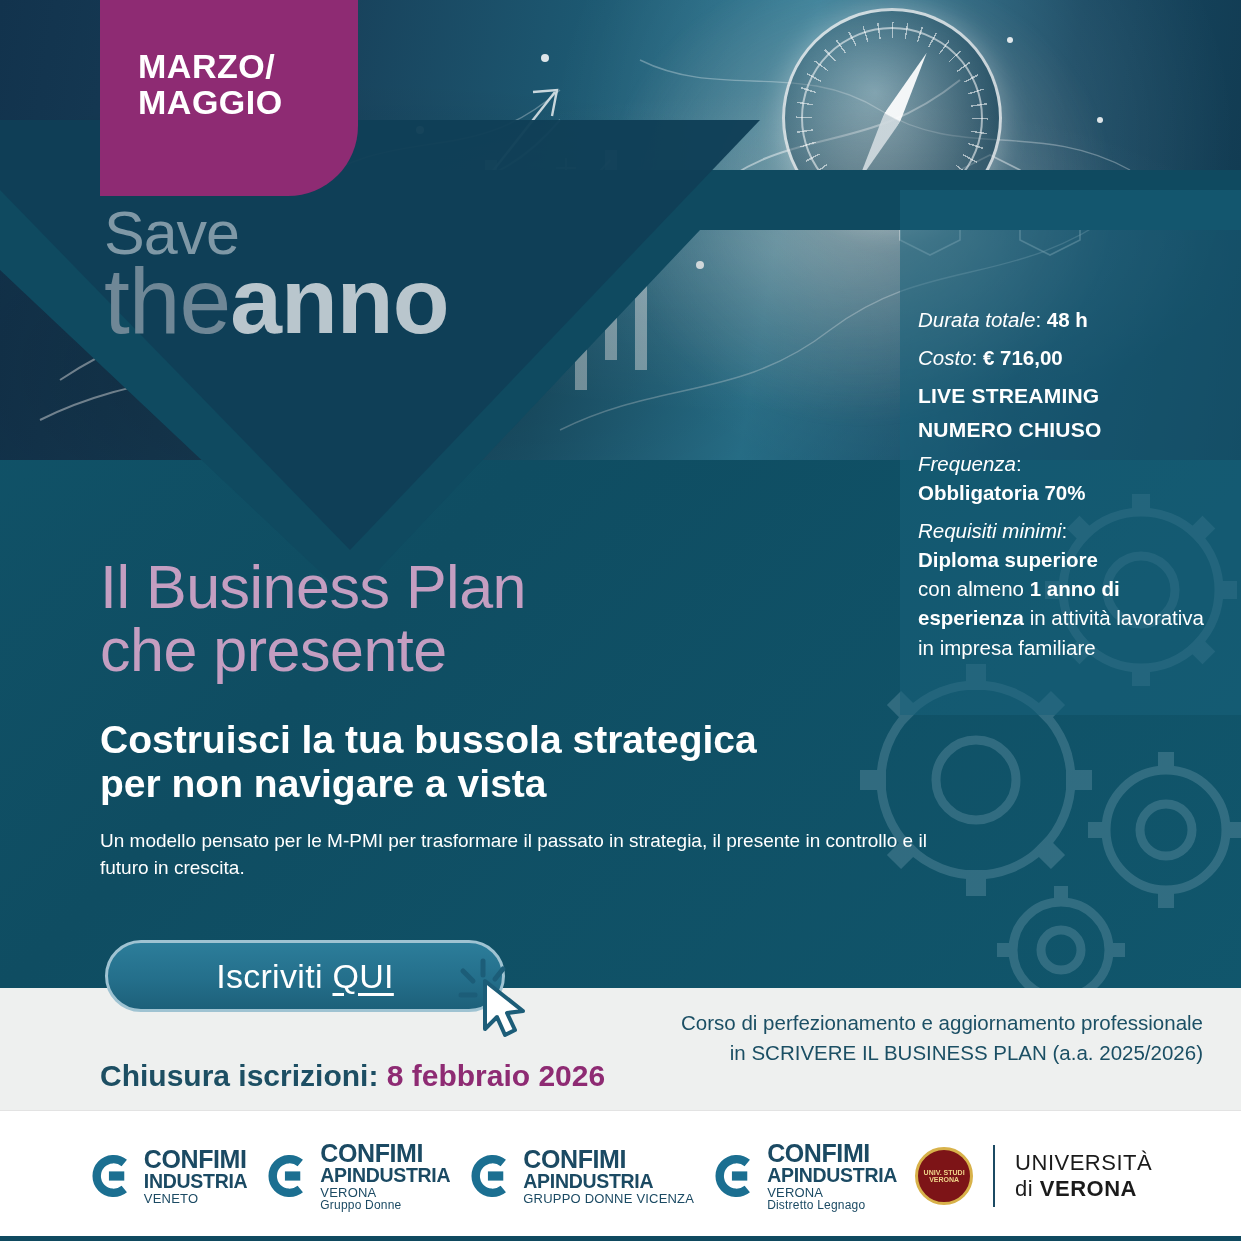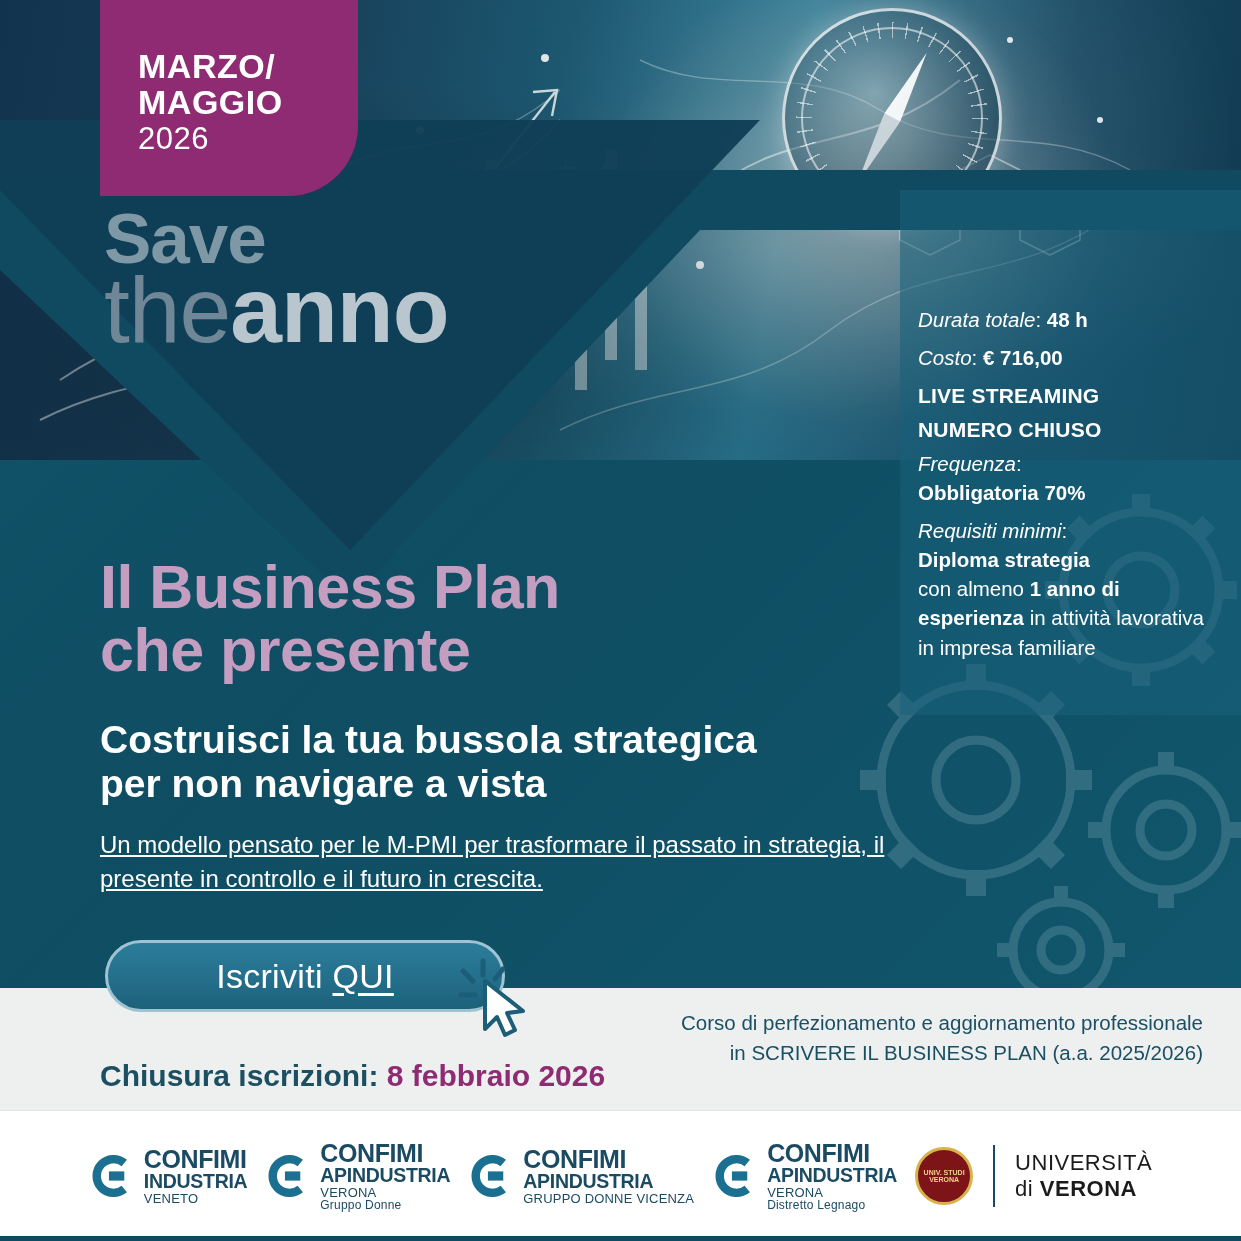--- a/index.html
+++ b/index.html
@@ -96,21 +96,21 @@
     padding: 48px 0 0 38px;
   }
   .date-tab .l1, .date-tab .l2 {
     font-size: 34px; font-weight: bold; line-height: 1.06; letter-spacing: .5px;
   }
   .date-tab .l3 { font-size: 31px; line-height: 1.25; letter-spacing: .5px; }
 
   
   .std { position: absolute; left: 104px; top: 205px; width: 700px; }
   .std .save {
-    font-size: 71px; font-weight: bold; color: #7f98a6; letter-spacing: -1px; line-height: .95;
+    font-size: 61px; font-weight: normal; color: #7f98a6; letter-spacing: -1px; line-height: .95;
   }
   .std .second { line-height: .95; margin-top: -6px; }
   .std .the { font-size: 93px; color: #6f8796; font-weight: normal; letter-spacing: -1px; }
   .std .date { font-size: 93px; color: #b9c6cd; font-weight: bold; letter-spacing: -1px; }
 
   
   .info-panel {
     position: absolute; left: 900px; top: 190px; width: 341px; height: 525px;
     background: rgba(23,97,122,0.55);
     padding: 115px 22px 0 18px;
@@ -121,30 +121,30 @@
   .info-panel .em { font-style: italic; }
   .info-panel b { font-weight: bold; }
   .info-panel .blk { font-weight: bold; font-size: 21px; letter-spacing: .2px; margin-bottom: 4px;}
 
   
   .gears { position: absolute; right: 0; top: 480px; width: 480px; height: 560px; opacity: .30; }
 
   
   .title {
     position: absolute; left: 100px; top: 556px; width: 790px;
-    color: #c49ec1; font-weight: bold; font-size: 61px; line-height: 1.04;
+    color: #c49ec1; font-weight: normal; font-size: 61px; line-height: 1.04;
     letter-spacing: -.5px;
   }
   .subtitle {
     position: absolute; left: 100px; top: 718px; width: 830px;
     color: #ffffff; font-weight: bold; font-size: 39px; line-height: 1.12;
   }
   .blurb {
     position: absolute; left: 100px; top: 828px; width: 830px;
-    color: #ffffff; font-size: 24px; line-height: 1.42; text-decoration: underline;
+    color: #ffffff; font-size: 19px; line-height: 1.42;
   }
 
   
   .cta {
     position: absolute; left: 105px; top: 940px; width: 400px; height: 72px;
     background: linear-gradient(to bottom, #2c7d9a 0%, #246f8b 55%, #1d607a 100%);
     border: 3px solid #9fc3d2;
     border-radius: 36px;
     color: #ffffff; font-weight: normal; font-size: 34px;
     display: flex; align-items: center; justify-content: center;
@@ -310,21 +310,20 @@
           <rect x="-7" y="46" width="14" height="18"></rect>
         <rect x="-64" y="-7" width="18" height="14"></rect>
           <rect x="46" y="-7" width="18" height="14"></rect>
       </g>
     </g>
   </svg>
 
   <div class="date-tab">
     <div class="l1">MARZO/</div>
     <div class="l2">MAGGIO</div>
-    <div class="l3">2026</div>
   </div>
 
   <div class="std">
     <div class="save">Save</div>
     <div class="second">
       <span class="the">the</span><span class="date">anno</span>
     </div>
   </div>
 
   <div class="info-panel">
@@ -335,21 +334,21 @@
       <span class="em">Costo</span>: <b>€ 716,00</b>
     </p>
     <p class="blk">LIVE STREAMING</p>
     <p class="blk">NUMERO CHIUSO</p>
     <p>
       <span class="em">Frequenza</span>:<br>
       <b>Obbligatoria 70%</b>
     </p>
     <p>
       <span class="em">Requisiti minimi</span>:<br>
-      <b>Diploma strategia</b><br>
+      <b>Diploma superiore</b><br>
       <span>con almeno</span>
       <b>1 anno di esperienza</b>
       <span>in attività lavorativa in impresa familiare</span>
     </p>
   </div>
 
   <div class="title">
     <div>Il Business Plan</div>
     <div>che presente</div>
   </div>

